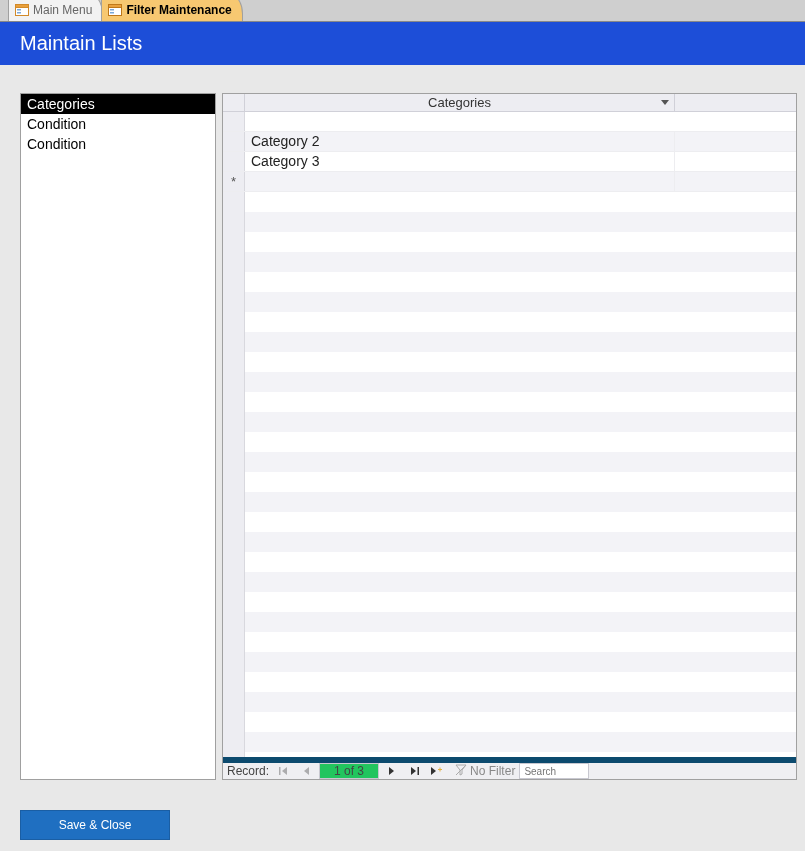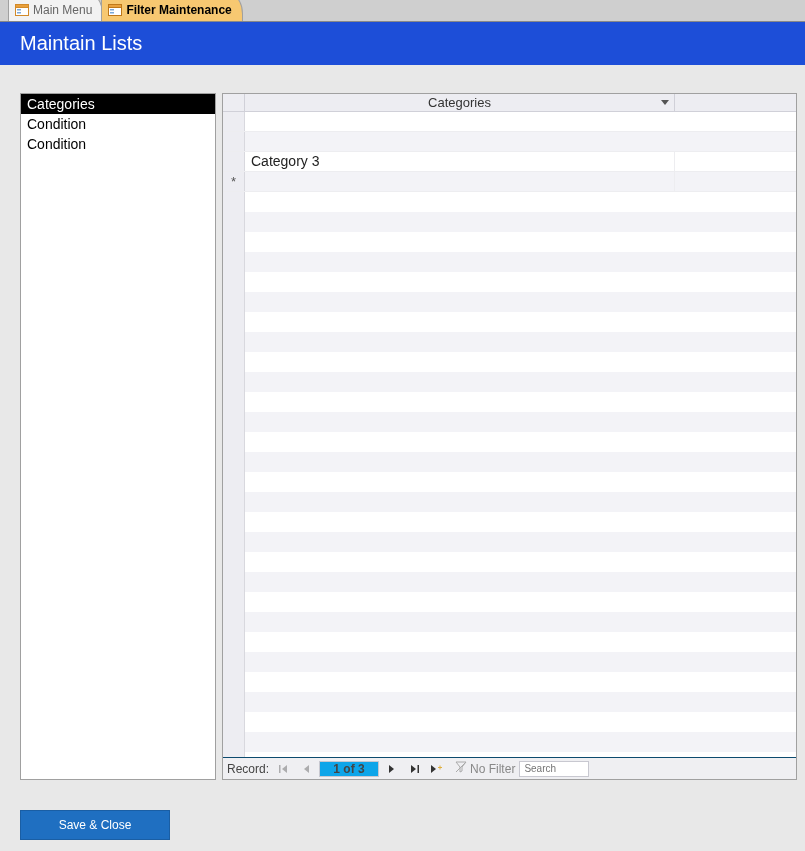--- a/index.html
+++ b/index.html
@@ -155,43 +155,42 @@
   background: #ededf2;
   border-right: 1px solid #d8d8de;
 }
 .data-rows { position: relative; z-index: 2; }
 
 .nav-bar {
   display: flex;
   align-items: center;
   gap: 4px;
   background: #efeff2;
-  border-top: 1px solid #0c4a6e;
+  border-top: 6px solid #0c4a6e;
   padding: 1px 4px;
   font-size: 12px;
   color: #444;
   height: 22px;
 }
 .nav-label { margin-right: 2px; }
 .nav-btn {
   width: 18px; height: 16px;
   display: inline-flex; align-items: center; justify-content: center;
   cursor: default;
 }
 .nav-btn.disabled { opacity: 0.35; }
 .nav-record-box {
   width: 60px;
   text-align: center;
-  background: #0ea5e9;
+  background: #22c55e;
   border: 1px solid #c8c8d0;
   padding: 0 2px;
   font-size: 12px;
   height: 16px;
   line-height: 14px;
-  font-weight: bold;
 }
 .nav-filter {
   display: flex; align-items: center; gap: 3px;
   color: #888;
   margin-left: 6px;
 }
 .nav-search {
   background: #fff;
   border: 1px solid #c8c8d0;
   padding: 0 4px;
@@ -279,20 +278,21 @@
       <div class="grid-body-inner">
         <div class="empty-rows"></div>
         <div class="left-gutter"></div>
         <div class="data-rows">
           <div class="grid-row">
             <div class="gr-selector"></div>
             <div class="gr-spacer"></div>
           </div>
           <div class="grid-row alt">
             <div class="gr-selector"></div>
+            <div class="gr-cell">Category 2</div>
             <div class="gr-spacer"></div>
           </div>
           <div class="grid-row">
             <div class="gr-selector"></div>
             <div class="gr-cell">Category 3</div>
             <div class="gr-spacer"></div>
           </div>
           <div class="grid-row alt">
             <div class="gr-selector">*</div>
             <div class="gr-cell"></div>

